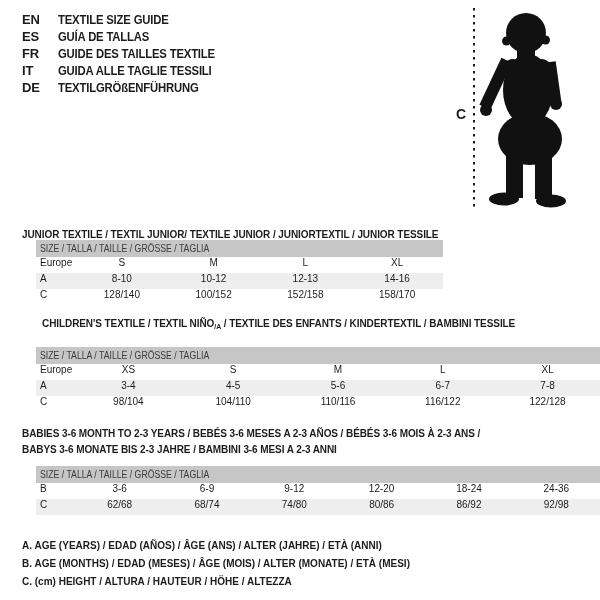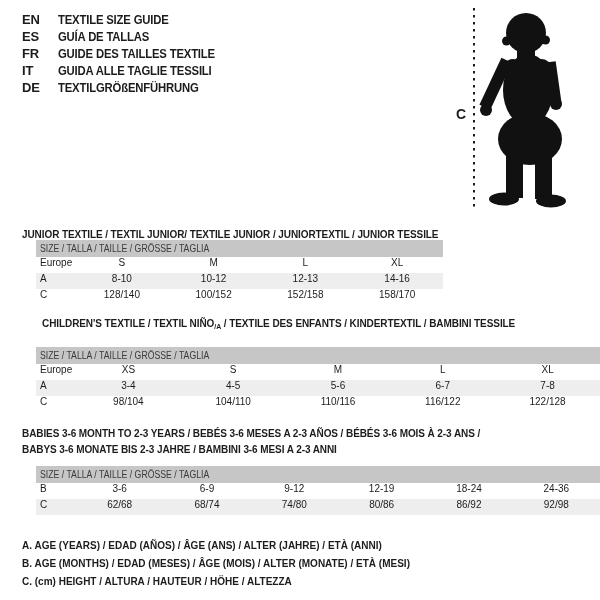--- a/index.html
+++ b/index.html
@@ -153,21 +153,21 @@
 </div>
 <div class="abs size-table" style="left:18px; top:466px; width:564px;">
   <div class="bar">
     <span class="cond">SIZE / TALLA / TAILLE / GRÖSSE / TAGLIA</span>
   </div>
   <div class="trow">
     <span class="cell-label">B</span>
     <span class="cell">3-6</span>
     <span class="cell">6-9</span>
     <span class="cell">9-12</span>
-    <span class="cell">12-19</span>
+    <span class="cell">12-20</span>
     <span class="cell">18-24</span>
     <span class="cell">24-36</span>
   </div>
   <div class="trow alt">
     <span class="cell-label">C</span>
     <span class="cell">62/68</span>
     <span class="cell">68/74</span>
     <span class="cell">74/80</span>
     <span class="cell">80/86</span>
     <span class="cell">86/92</span>

